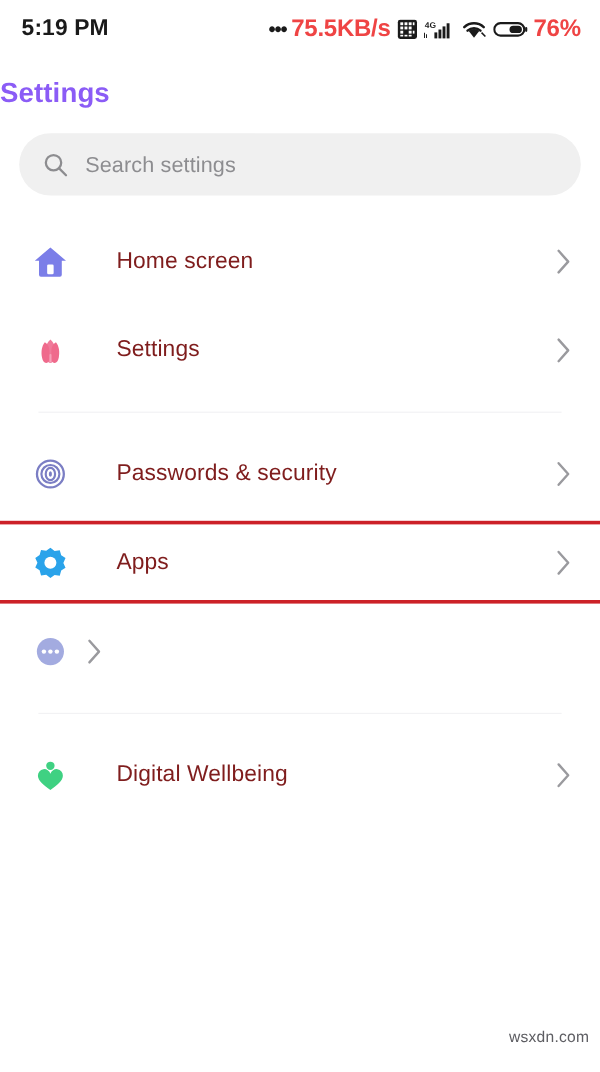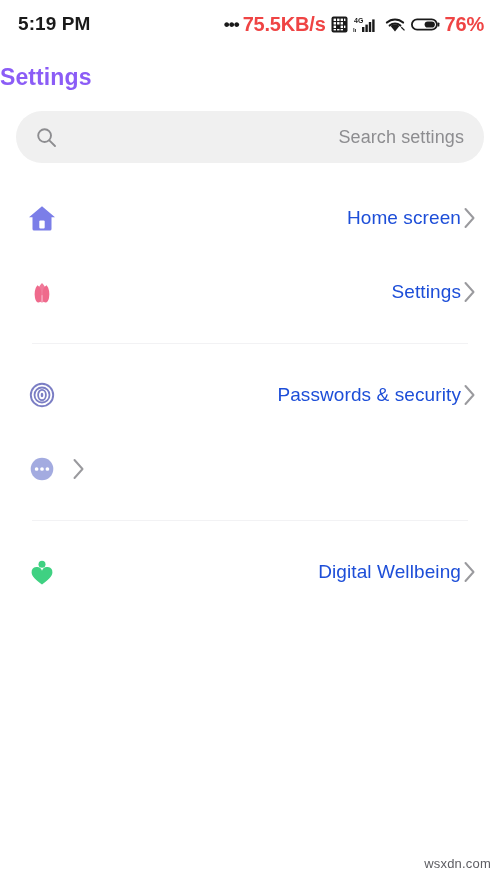--- a/index.html
+++ b/index.html
@@ -68,21 +68,20 @@
   .search-box {
     height: 52px;
     background: #f0f0f0;
     border-radius: 26px;
     display: flex;
     align-items: center;
     padding: 0 20px;
     gap: 14px;
     border: none;
     width: 100%;
-    justify-content: space-between;
   }
   .search-placeholder {
     font-size: 18px;
     color: #8d8d90;
     letter-spacing: 0.1px;
   }
 
   
   .list { padding-top: 18px; }
 
@@ -97,24 +96,23 @@
   .row-icon {
     width: 44px;
     flex: 0 0 44px;
     display: flex;
     align-items: center;
     justify-content: flex-start;
   }
   .row-label {
     flex: 1 1 auto;
     font-size: 19px;
-    color: #1d4ed8;
+    color: #7f1d1d;
     letter-spacing: 0.1px;
     padding-left: 27px;
-    text-align: right;
   }
   .row-chevron {
     flex: 0 0 auto;
     display: flex;
     align-items: center;
     color: #9a9a9e;
   }
 
   .divider {
     height: 1px;
@@ -266,20 +264,34 @@
       </span>
       <span class="row-label">Passwords &amp; security</span>
       <span class="row-chevron">
         <svg width="17" height="28" viewBox="0 0 17 28">
             <path d="M4.5 5 L12.5 14 L4.5 23" fill="none" stroke="#9a9a9e" stroke-width="2" stroke-linecap="round" stroke-linejoin="round"></path>
           </svg>
       </span>
     </div>
 
 
+    <div class="row highlight">
+      <span class="row-icon">
+        <svg width="32" height="32" viewBox="0 0 32 32">
+          <path d="M16 3.4 l3.5 2.7 4.3-0.6 1.2 4.2 3.6 2.4-1.8 4 1.8 4-3.6 2.4-1.2 4.2-4.3-0.6L16 28.6l-3.5-2.7-4.3 0.6-1.2-4.2L3.4 19.9l1.8-4-1.8-4 3.6-2.4 1.2-4.2 4.3 0.6Z" fill="#2aa3ea"></path>
+          <circle cx="16" cy="16" r="5" fill="#ffffff"></circle>
+        </svg>
+      </span>
+      <span class="row-label">Apps</span>
+      <span class="row-chevron">
+        <svg width="17" height="28" viewBox="0 0 17 28">
+            <path d="M4.5 5 L12.5 14 L4.5 23" fill="none" stroke="#9a9a9e" stroke-width="2" stroke-linecap="round" stroke-linejoin="round"></path>
+          </svg>
+      </span>
+    </div>
 
     <div class="row">
       <span class="row-icon">
         <svg width="32" height="32" viewBox="0 0 32 32">
           <circle cx="16" cy="16" r="11.3" fill="#a3abe0"></circle>
           <circle cx="10.6" cy="16" r="1.85" fill="#ffffff"></circle>
           <circle cx="16" cy="16" r="1.85" fill="#ffffff"></circle>
           <circle cx="21.4" cy="16" r="1.85" fill="#ffffff"></circle>
         </svg>
       </span>

